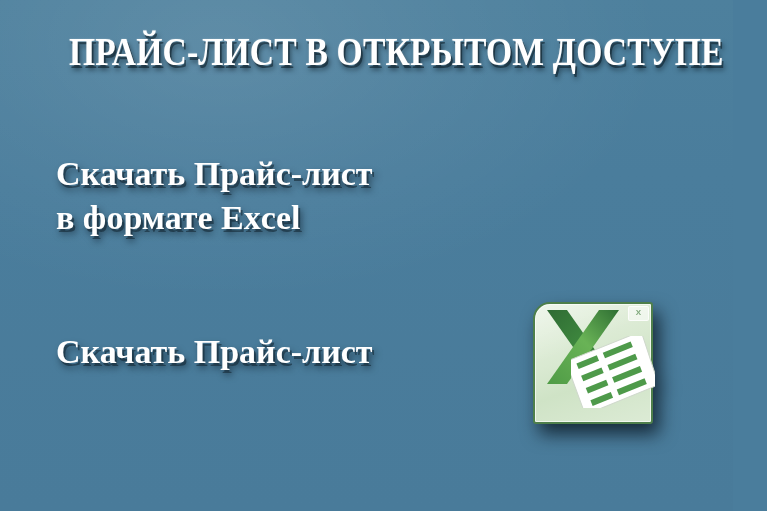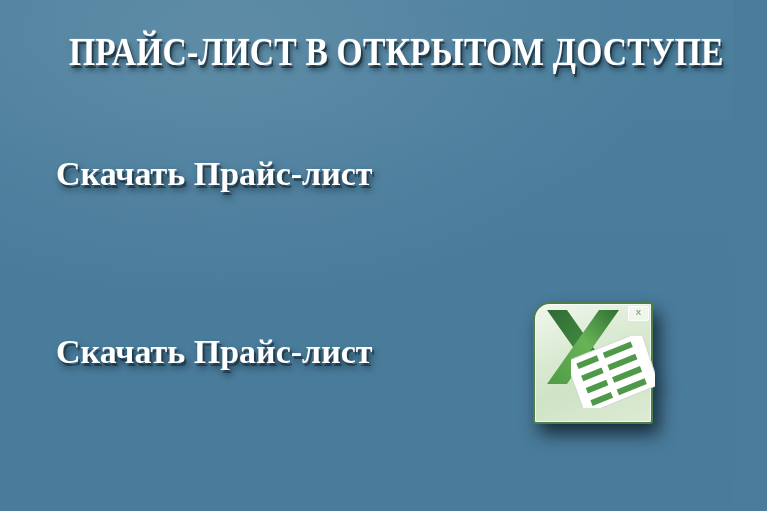--- a/index.html
+++ b/index.html
@@ -92,20 +92,21 @@
 <body>
 
 <div class="stage">
 
   <div class="title">ПРАЙС-ЛИСТ В ОТКРЫТОМ ДОСТУПЕ</div>
 
   <div class="row row-excel">
 
     <div class="link-text">
       <span class="l1">Скачать Прайс-лист</span>
+      <span class="l2">в формате Excel</span>
     </div>
 
     <div class="excel-wrap">
       <div class="excel-tile"></div>
 
       <div class="xl-badge">X</div>
 
       <svg class="excel-x" viewBox="0 0 84 84">
         <defs>
           <linearGradient id="xg1" x1="0" y1="0" x2="1" y2="1">

